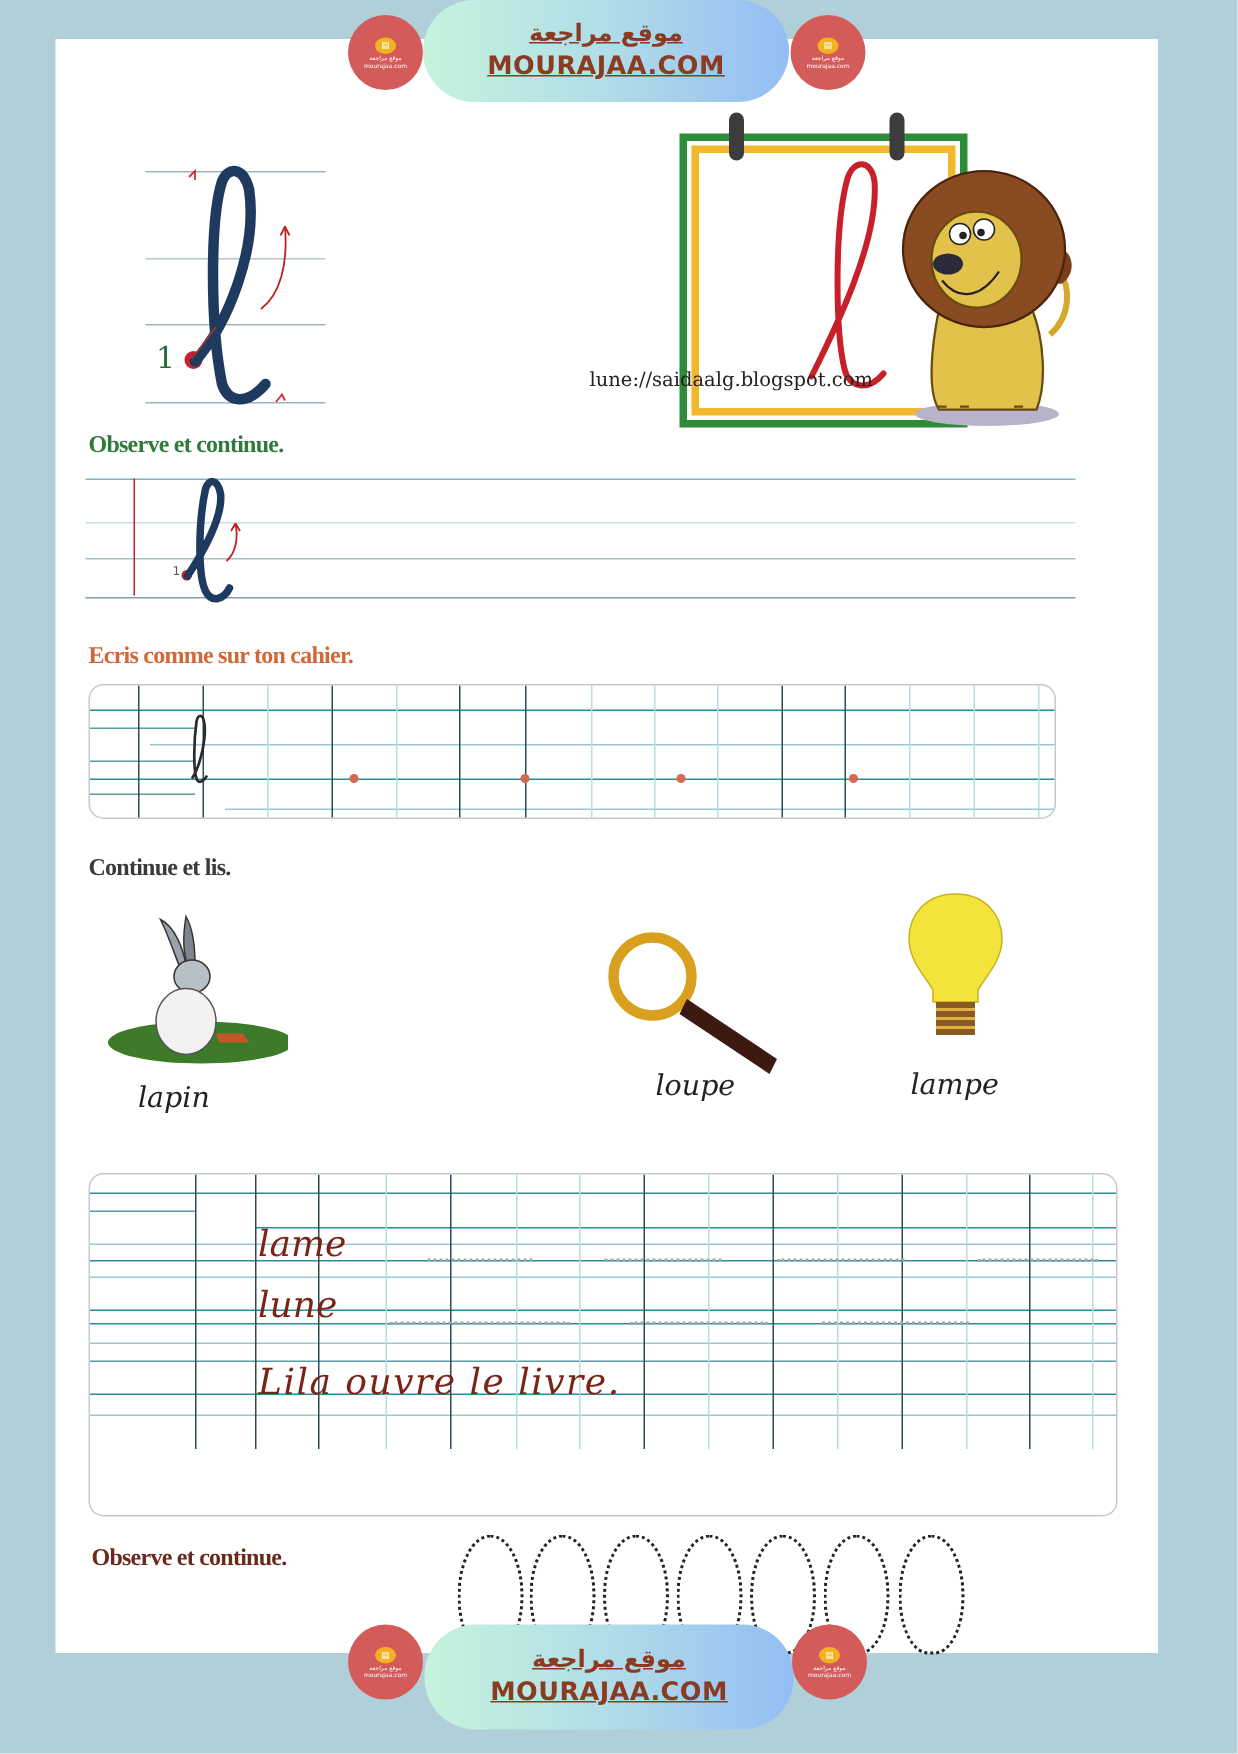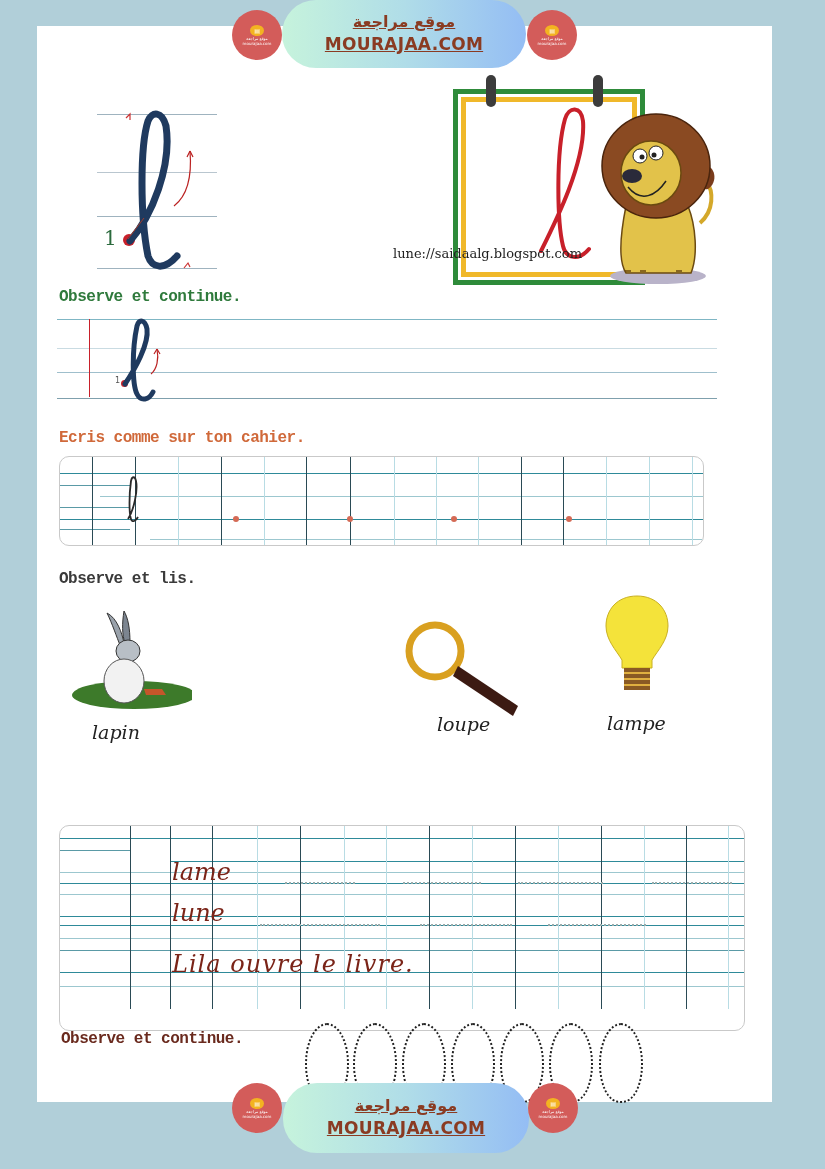--- a/index.html
+++ b/index.html
@@ -14,21 +14,21 @@
   .banner.top { top: 0; }
   .banner.bottom { top: 1083px; left: 283px; width: 246px; height: 70px; }
   .banner .ar { font-family: "DejaVu Sans", sans-serif; font-weight: bold; font-size: 16px; color: #8a3b22; text-decoration: underline; line-height: 20px; direction: rtl; }
   .banner .en { font-family: "DejaVu Sans", sans-serif; font-weight: bold; font-size: 17px; color: #8a3b22; text-decoration: underline; letter-spacing: 0.3px; line-height: 24px; }
   .badge { position: absolute; width: 50px; height: 50px; border-radius: 50%; background: #d35c5a; z-index: 6;
     display: flex; flex-direction: column; align-items: center; justify-content: center; }
   .badge .book { width: 14px; height: 11px; border-radius: 50%; background: #f3b321; display: flex; align-items: center; justify-content: center; font-size: 6px; color: #fff; font-weight: bold; }
   .badge .lbl1, .badge .lbl2 { font-size: 4px; color: #fff; line-height: 5px; }
 
   
-  .title { position: absolute; font-family: Liberation Mono, monospace; font-weight: bold; font-size: 16px; letter-spacing: -0.5px; }
+  .title { position: absolute; font-family: Liberation Serif, serif; font-weight: bold; font-size: 16px; letter-spacing: -0.5px; }
 
   
   .hline { position: absolute; height: 1px; }
   .vline { position: absolute; width: 1px; }
 
   .cursive { font-family: "DejaVu Serif", serif; font-style: italic; }
   .word { position: absolute; font-family: "DejaVu Serif", serif; font-style: italic; font-size: 19px; color: #222; }
 
   .dot-loop { position: absolute; width: 44px; height: 80px; border: 2.5px dotted #222; border-radius: 22px 22px 20px 20px / 40px 40px 38px 38px; }
   .mark { position: absolute; width: 6px; height: 6px; border-radius: 50%; background: #d46a55; }
@@ -140,21 +140,21 @@
     <div class="vline" style="left:632px; top:0; height:90px; background:#b8dce4;"></div>
     <svg width="30" height="60" style="position:absolute; left:62px; top:18px;">
       <path d="M6,44 C12,35 16,15 14,6 C13,1 10,1 9,6 C7,20 7,38 9,44 C10,48 14,46 16,42" fill="none" stroke="#2a2a2a" stroke-width="1.8"></path>
     </svg>
     <div class="mark" style="left:173px; top:59px;"></div>
     <div class="mark" style="left:287px; top:59px;"></div>
     <div class="mark" style="left:391px; top:59px;"></div>
     <div class="mark" style="left:506px; top:59px;"></div>
   </div>
 
-  <div class="title" style="left:22px; top:544px; color:#3a3a3a;">Observe et lis.</div>
+  <div class="title" style="left:22px; top:544px; color:#3a3a3a;">Continue et lis.</div>
 
   <div style="position:absolute; left:25px; top:577px; width:130px; height:150px;">
     <svg width="130" height="110">
       <ellipse cx="72" cy="92" rx="62" ry="14" fill="#3d7a2a"></ellipse>
       <path d="M45,10 C50,20 55,35 58,42 L62,40 C60,30 55,15 45,10 Z" fill="#9aa2ab" stroke="#333"></path>
       <path d="M62,8 C60,20 60,32 63,40 L68,40 C68,25 66,15 62,8 Z" fill="#7c8590" stroke="#333"></path>
       <ellipse cx="66" cy="48" rx="12" ry="11" fill="#b8bfc6" stroke="#333"></ellipse>
       <ellipse cx="62" cy="78" rx="20" ry="22" fill="#f2f2f2" stroke="#555"></ellipse>
       <path d="M82,86 l18,0 l4,6 l-20,0 Z" fill="#c4562a"></path>
     </svg>
@@ -172,21 +172,21 @@
 
   <div style="position:absolute; left:565px; top:568px; width:100px; height:150px;">
     <svg width="80" height="115">
       <path d="M35,2 C15,2 4,16 4,32 C4,46 14,56 20,66 L20,74 L50,74 L50,66 C56,56 66,46 66,32 C66,16 55,2 35,2 Z" fill="#f4e33a" stroke="#c9b020"></path>
       <rect x="22" y="74" width="26" height="22" fill="#8a5a24"></rect>
       <path d="M22,79 L48,79 M22,85 L48,85 M22,91 L48,91" stroke="#e0b040" stroke-width="2"></path>
     </svg>
     <div class="word" style="left:5px; top:118px;">lampe</div>
   </div>
 
-  <div style="position:absolute; left:22px; top:799px; width:686px; height:206px; border:1px solid #c9c9c9; border-radius:10px; overflow:hidden;">
+  <div style="position:absolute; left:22px; top:756px; width:686px; height:229px; border:1px solid #c9c9c9; border-radius:10px; overflow:hidden;">
     <div class="hline" style="left:0; top:12px; width:686px; background:#2e8a99;"></div>
     <div class="hline" style="left:0; top:24px; width:70px; background:#5a9aa6;"></div>
     <div class="hline" style="left:110px; top:35px; width:576px; background:#2e8a99;"></div>
     <div class="hline" style="left:0; top:46px; width:686px; background:#9cc7cf;"></div>
     <div class="hline" style="left:0; top:57px; width:686px; background:#2e8a99;"></div>
     <div class="hline" style="left:0; top:68px; width:686px; background:#9cc7cf;"></div>
     <div class="hline" style="left:0; top:90px; width:686px; background:#2e8a99;"></div>
     <div class="hline" style="left:0; top:99px; width:686px; background:#2e8a99;"></div>
     <div class="hline" style="left:0; top:112px; width:686px; background:#9cc7cf;"></div>
     <div class="hline" style="left:0; top:124px; width:686px; background:#5a9aa6;"></div>

